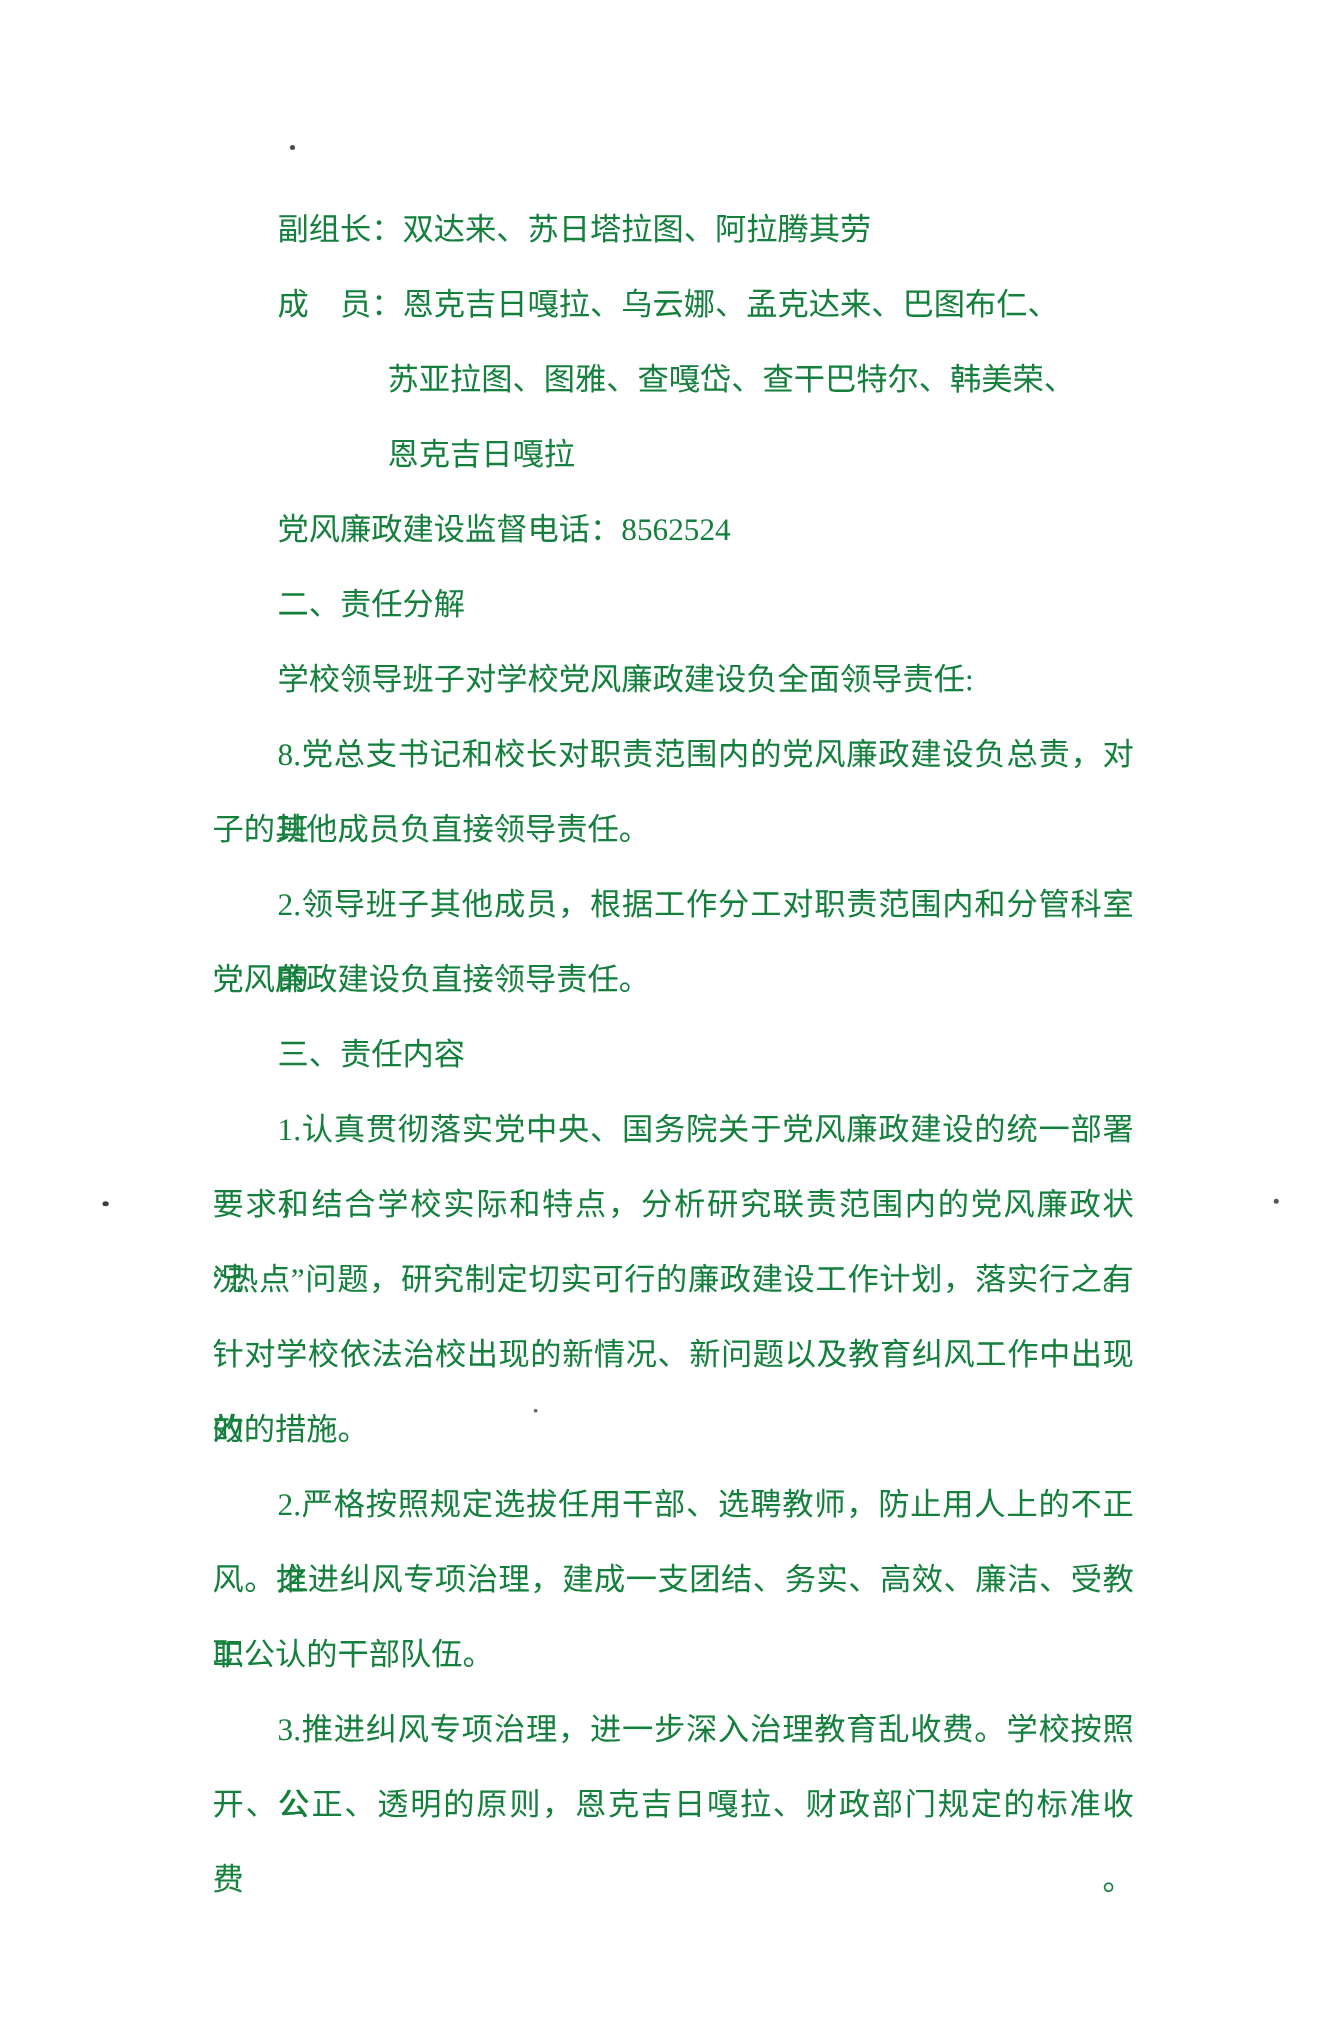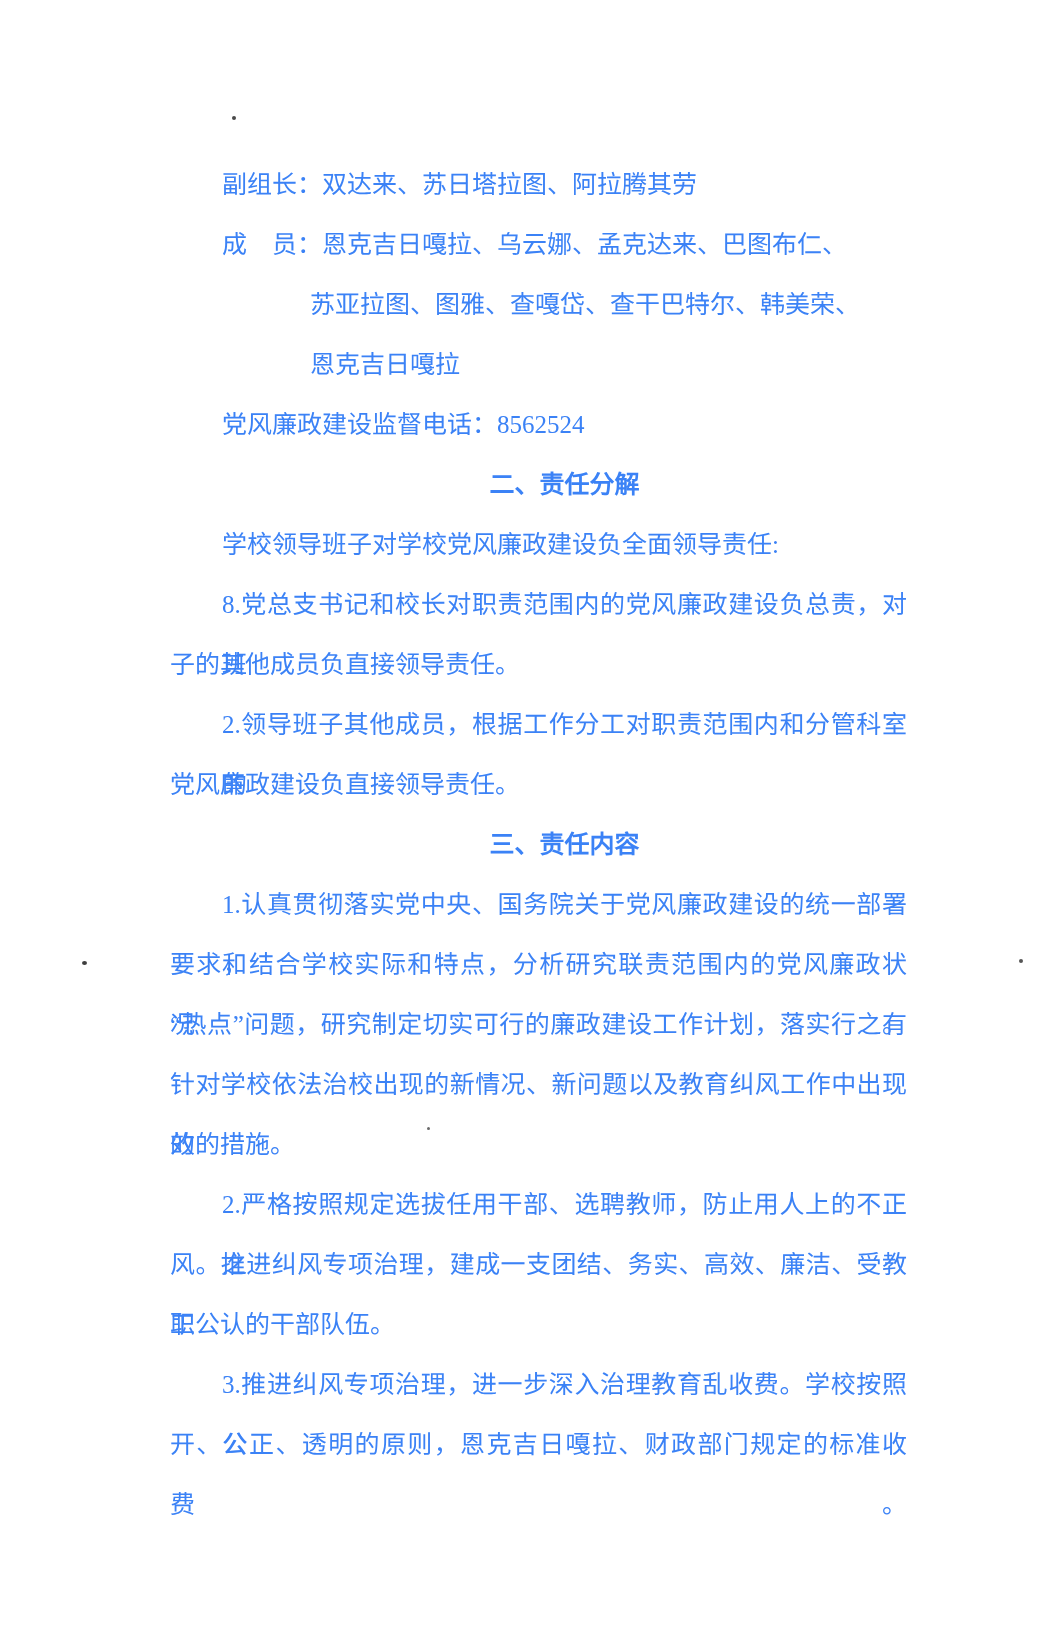--- a/index.html
+++ b/index.html
@@ -22,32 +22,31 @@
   .text-block {
     position: absolute;
     left: 170px;
     top: 155px;
     width: 737px;
   }
   .line {
     height: 60px;
     line-height: 60px;
     font-size: 25px;
-    color: #3b82f6;
+    color: #15803d;
     white-space: nowrap;
     letter-spacing: 0px;
   }
   .line.justify {
     white-space: normal;
     text-align: justify;
     text-align-last: justify;
   }
   .line.bold {
-    font-weight: bold;
-    text-align: center;
+    font-weight: normal;
   }
   .indent-para { padding-left: 52px; }
   .indent-name { padding-left: 140px; }
   .indent-none { padding-left: 0; }
   .speck {
     position: absolute;
     border-radius: 50%;
   }
   .speck-1 { left: 232px; top: 116px; width: 4px; height: 4px; background: #4a4a4a; }
   .speck-2 { left: 82px;  top: 961px; width: 5px; height: 4px; background: #3d3d3d; }

